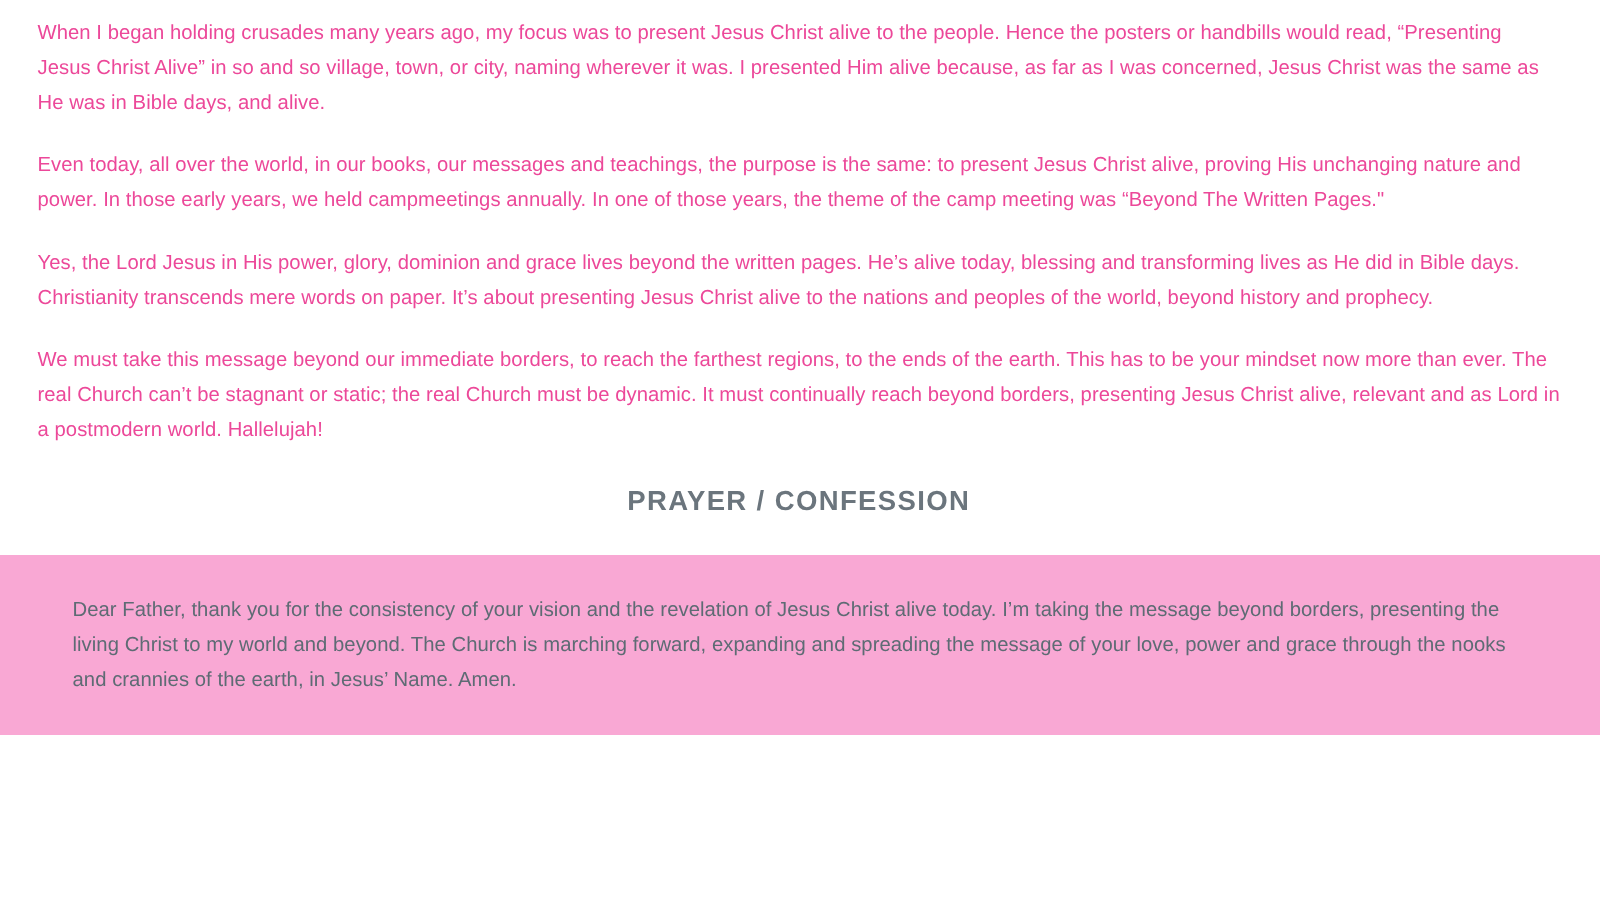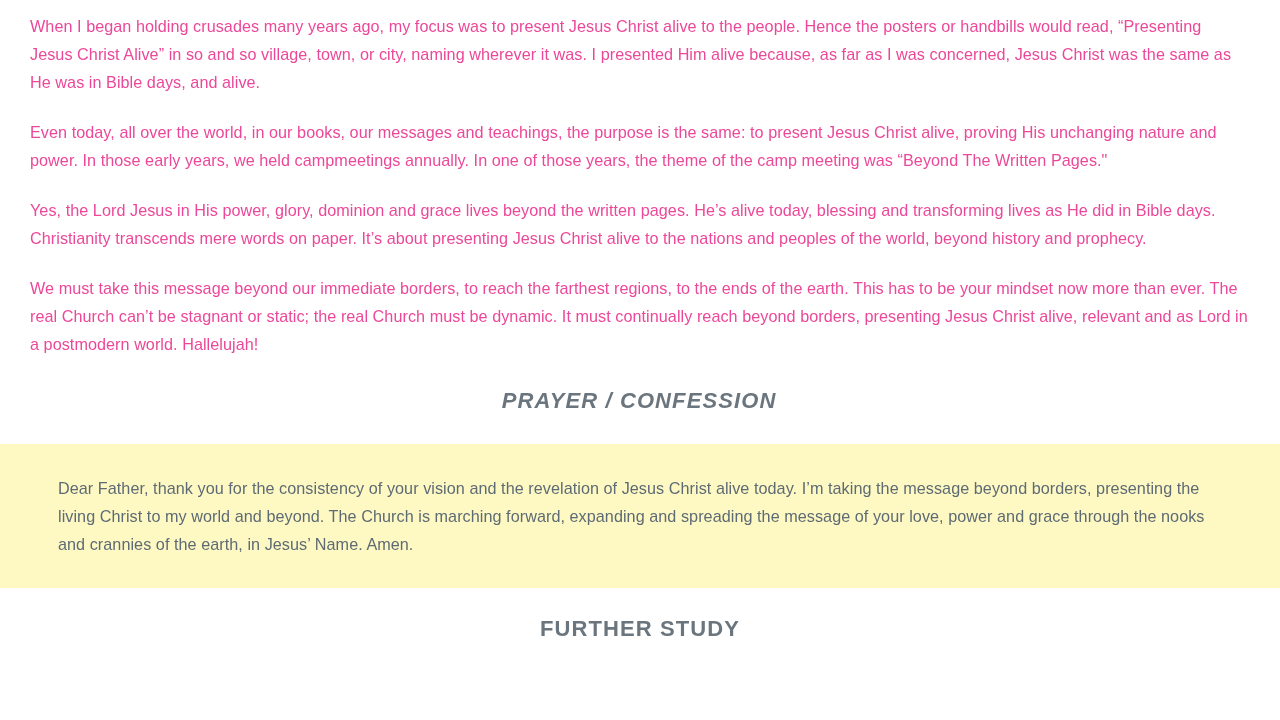--- a/index.html
+++ b/index.html
@@ -38,24 +38,23 @@
     margin: 0 0 22px 0;
     letter-spacing: 0.05px;
   }
   .section-title {
     text-align: center;
     font-size: 22px;
     font-weight: bold;
     letter-spacing: 1.1px;
     color: #6b757d;
     margin: 30px 0 0 0;
-    font-style: italic;
   }
   .prayer-box {
-    background: #fef9c3;
+    background: #f9a8d4;
     margin: 30px 0 0 0;
     padding: 30px 58px 30px 58px;
     box-sizing: border-box;
   }
   .prayer-text {
     font-size: 16.2px;
     line-height: 1.73;
     color: #5e6b74;
     margin: 0;
     letter-spacing: 0.05px;
@@ -84,14 +83,13 @@
 
     <p class="para">We must take this message beyond our immediate borders, to reach the farthest regions, to the ends of the earth. This has to be your mindset now more than ever. The real Church can’t be stagnant or static; the real Church must be dynamic. It must continually reach beyond borders, presenting Jesus Christ alive, relevant and as Lord in a postmodern world. Hallelujah!</p>
 
     <h2 class="section-title">PRAYER / CONFESSION</h2>
   </div>
 
   <div class="prayer-box">
     <p class="prayer-text">Dear Father, thank you for the consistency of your vision and the revelation of Jesus Christ alive today. I’m taking the message beyond borders, presenting the living Christ to my world and beyond. The Church is marching forward, expanding and spreading the message of your love, power and grace through the nooks and crannies of the earth, in Jesus’ Name. Amen.</p>
   </div>
 
-  <h2 class="further-title">FURTHER STUDY</h2>
 </div>
 
 </body></html>

